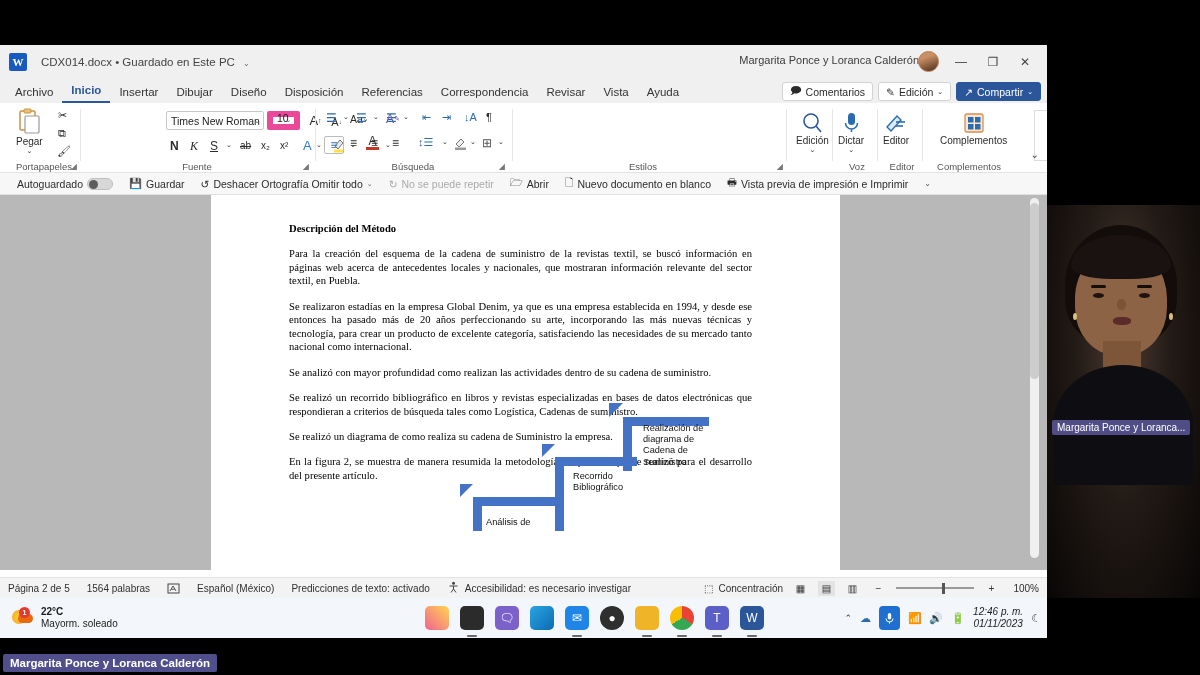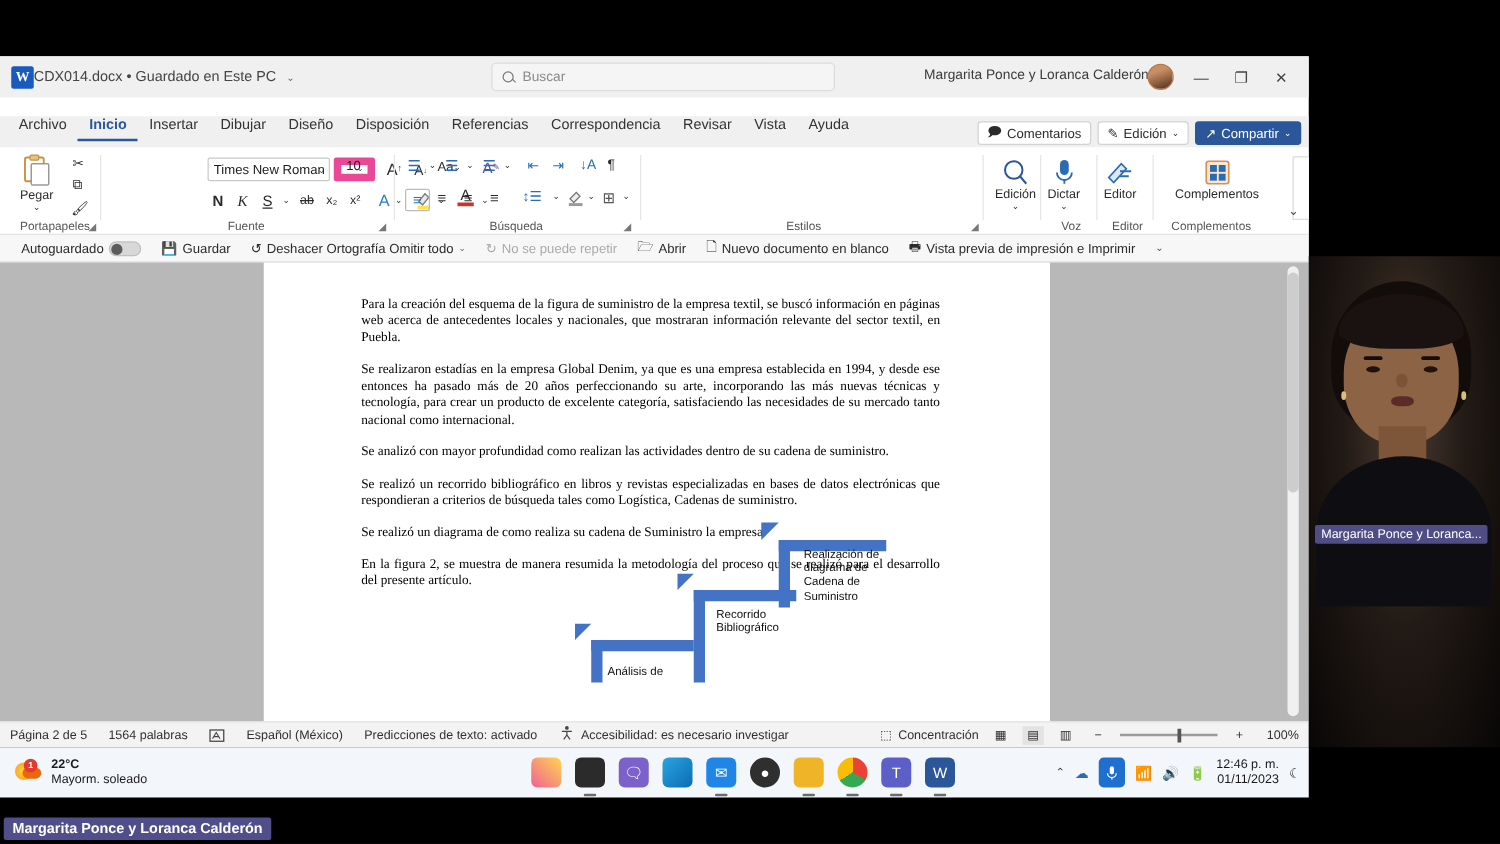--- a/index.html
+++ b/index.html
@@ -13,42 +13,42 @@
   #word-window{ position:absolute; left:0; top:45px; width:1047px; height:553px;
                 background:#fff; overflow:hidden; }
 
   
   .titlebar{ height:33px; background:#f0f0f0; display:flex; align-items:center;
              position:relative; }
   .word-logo{ width:18px; height:18px; margin-left:9px; background:#185abd;
               border-radius:2px; color:#fff; font-size:11px; font-weight:bold;
               display:flex; align-items:center; justify-content:center;
               font-family:"Liberation Serif", serif; }
-  .doc-title{ font-size:11.5px; color:#444; white-space:nowrap; }
+  .doc-title{ margin-left:14px; font-size:11.5px; color:#444; white-space:nowrap; }
   .doc-title .chev{ font-size:8px; color:#666; margin-left:5px; }
   .searchbox{ position:absolute; left:393px; top:5px; width:275px; height:23px;
               background:#f5f5f5; border:1px solid #dcdcdc; border-radius:4px;
               display:flex; align-items:center; padding-left:8px; color:#8a8a8a;
               font-size:11px; }
   .searchbox .mag{ width:9px;height:9px;border:1.2px solid #7a7a7a;border-radius:50%;
                    position:relative; margin-right:7px; }
   .searchbox .mag:after{ content:""; position:absolute; width:4px;height:1.2px;
                    background:#7a7a7a; transform:rotate(45deg); right:-3px;bottom:0px;}
   .acct{ position:absolute; right:128px; top:9px; font-size:11px; color:#3b3b3b;
          white-space:nowrap; }
   .avatar{ position:absolute; right:108px; top:6px; width:21px;height:21px;
            border-radius:50%; background:linear-gradient(160deg,#c98f63 30%,#4a2d1c);
            border:1px solid #b5794d; }
   .wbtns{ position:absolute; right:6px; top:0; height:33px; display:flex; }
   .wbtn{ width:32px; height:33px; display:flex; align-items:center;
          justify-content:center; color:#444; font-size:12px; }
 
   
-  .tabrow{ height:25px; background:#f0f0f0; display:flex; align-items:flex-start;
-           position:relative; padding-left:6px;margin-top:15px; }
+  .tabrow{ height:25px; background:#f0f0f0; display:flex; align-items:flex-end;
+           position:relative; padding-left:6px; }
   .tab{ padding:1px 9px 5px; font-size:11.5px; color:#333; white-space:nowrap; }
   .tab.active{ color:#2b579a; border-bottom:2px solid #2b579a; font-weight:600; }
   .tabright{ position:absolute; right:6px; bottom:2px; display:flex; gap:5px;
              align-items:center; }
   .pill{ height:19px; border:1px solid #d2d2d2; border-radius:3px; background:#fff;
          display:flex; align-items:center; padding:0 7px; font-size:10.5px;
          color:#2b2b2b; gap:4px; white-space:nowrap;}
   .pill.blue{ background:#2b579a; color:#fff; border-color:#2b579a; }
 
   
@@ -188,40 +188,36 @@
   .tsearch .mag:after{ content:""; position:absolute; width:4px;height:1.2px;
                  background:#555; transform:rotate(45deg); right:-3px;bottom:0px;}
   .tbicons{ position:absolute; left:425px; display:flex; align-items:center; gap:11px; }
   .tbi{ width:24px;height:24px; border-radius:5px; display:flex; align-items:center;
         justify-content:center; position:relative; font-size:12px; color:#fff; }
   .tbi.run:after{ content:""; position:absolute; bottom:-7px; left:7px; width:10px;
         height:2.5px; background:#6b6b6b; border-radius:2px; }
   .tray{ position:absolute; right:6px; display:flex; align-items:center; gap:8px; }
   .micbtn{ width:21px;height:24px;background:#1f6fd0;border-radius:4px;
            display:flex;align-items:center;justify-content:center; }
-  .clock{ font-size:10px; line-height:1.25; text-align:right; color:#1b1b1b; }
+  .clock{ font-size:10px; line-height:1.25; text-align:center; color:#1b1b1b;font-style:italic; }
   .desktopline{ position:absolute; right:0; top:598px; width:153px; height:40px;
                 background:#000; }
 </style>
 </head>
 <body>
 
 <div id="screen">
 
   <div id="word-window">
 
     <div class="titlebar">
       <div class="word-logo">W</div>
       <div class="doc-title">
         <span>CDX014.docx  •  Guardado en Este PC</span>
         <span class="chev">⌄</span>
-      </div>
-      <div class="searchbox">
-        <span class="mag"></span>
-        <span>Buscar</span>
       </div>
       <div class="acct">Margarita Ponce y Loranca Calderón</div>
       <div class="avatar"></div>
       <div class="wbtns">
         <div class="wbtn">—</div>
         <div class="wbtn">❐</div>
         <div class="wbtn">✕</div>
       </div>
     </div>
 
@@ -458,21 +454,22 @@
         <span>Vista previa de impresión e Imprimir</span>
       </div>
       <div class="qitem">
         <span style="font-size:8px;color:#555;">⌄</span>
       </div>
     </div>
 
     <div class="docarea">
       <div class="page">
         <div class="ptext">
-          <p>Para la creación del esquema de la figura de suministro de la empresa textil, se buscó información en páginas web acerca de antecedentes locales y nacionales, que mostraran información relevante del sector textil, en Puebla.</p>
+          <h4>Descripción del Método</h4>
+          <p>Para la creación del esquema de la cadena de suministro de la revistas textil, se buscó información en páginas web acerca de antecedentes locales y nacionales, que mostraran información relevante del sector textil, en Puebla.</p>
           <p>Se realizaron estadías en la empresa Global Denim, ya que es una empresa establecida en 1994, y desde ese entonces ha pasado más de 20 años perfeccionando su arte, incorporando las más nuevas técnicas y tecnología, para crear un producto de excelente categoría, satisfaciendo las necesidades de su mercado tanto nacional como internacional.</p>
           <p>Se analizó con mayor profundidad como realizan las actividades dentro de su cadena de suministro.</p>
           <p>Se realizó un recorrido bibliográfico en libros y revistas especializadas en bases de datos electrónicas que respondieran a criterios de búsqueda tales como Logística, Cadenas de suministro.</p>
           <p>Se realizó un diagrama de como realiza su cadena de Suministro la empresa.</p>
           <p>En la figura 2, se muestra de manera resumida la metodología del proceso que se realizó para el desarrollo del presente artículo.</p>
         </div>
 
         <div class="smart">
 
           <div class="tri" style="left:249px; top:289px; border-top:13px solid #4472c4; border-right:13px solid transparent;"></div>

